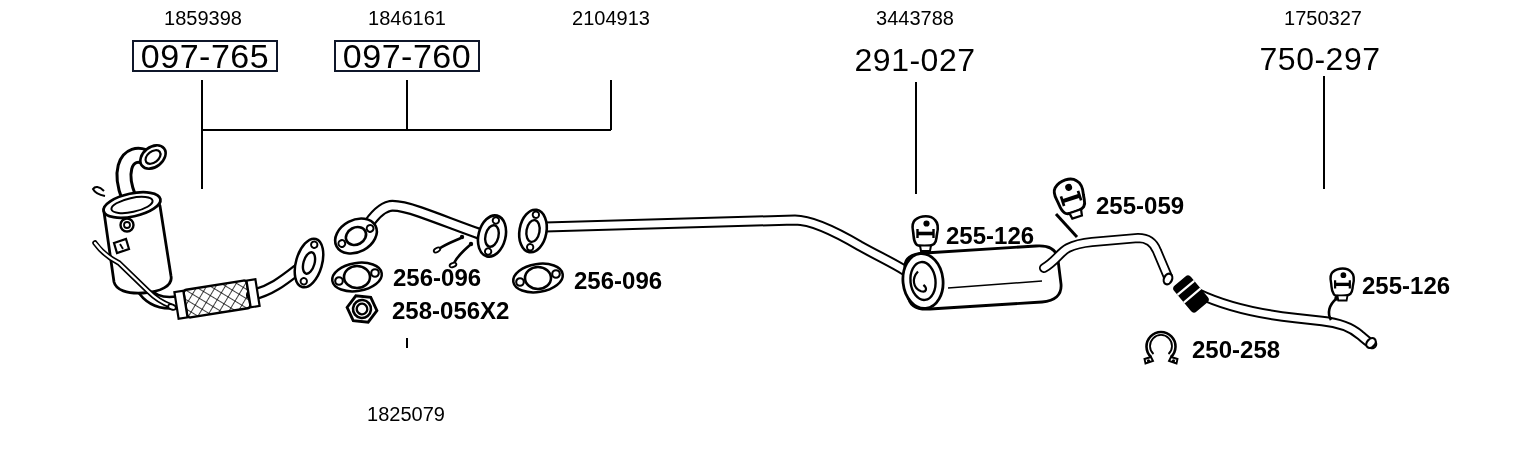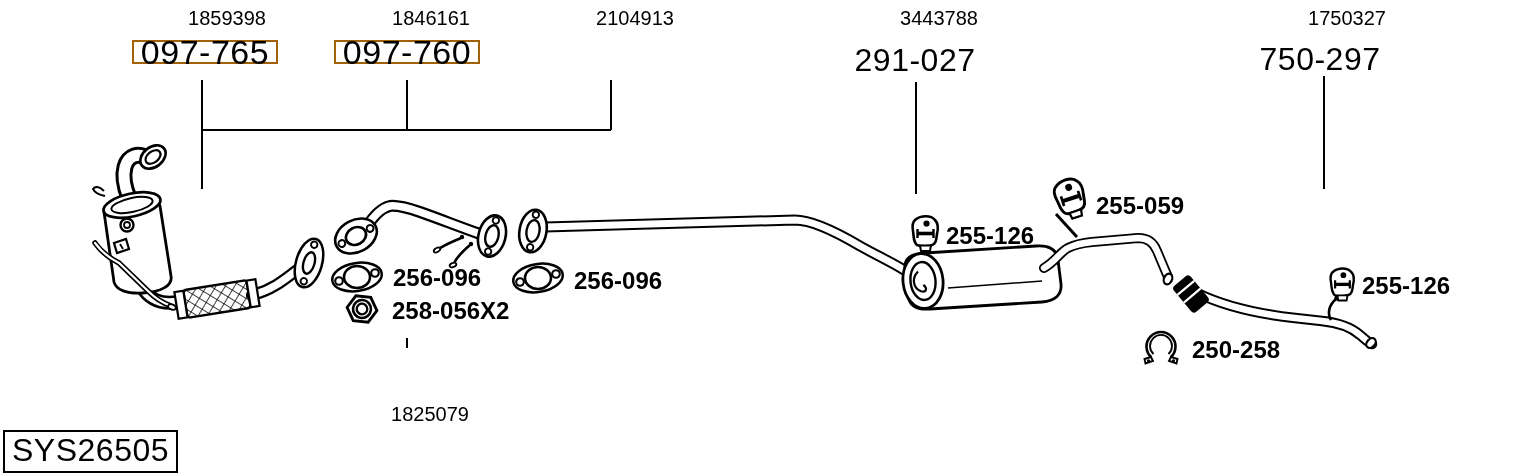--- a/index.html
+++ b/index.html
@@ -1,22 +1,22 @@
 <!DOCTYPE html>
 <html><head>
 <meta charset="utf-8">
 <style>
   html,body{margin:0;padding:0;background:#ffffff;}
   body{width:1530px;height:474px;font-family:"Liberation Sans",sans-serif;color:#000;}
   .stage{position:relative;width:1530px;height:474px;background:#fff;overflow:hidden;}
   .art{position:absolute;left:0;top:0;}
   .lbl{position:absolute;white-space:nowrap;line-height:1;}
-  .ref-sm{font-size:20px;transform:translateX(-50%);margin-left:24px;}
+  .ref-sm{font-size:20px;transform:translateX(-50%);}
   .part-big{font-size:32px;transform:translateX(-50%);letter-spacing:0.5px;}
-  .part-box{position:absolute;width:146px;height:24px;border:2px solid #a16207;box-sizing:border-box;
+  .part-box{position:absolute;width:146px;height:32px;border:2px solid #0f172a;box-sizing:border-box;
             display:flex;align-items:center;justify-content:center;background:#fff;
             font-size:34px;letter-spacing:0.5px;transform:translateX(-50%);}
   .part-sm{font-size:24px;font-weight:bold;}
   .sys-box{position:absolute;left:3px;top:430px;border:2px solid #000;background:#fff;
            font-size:32px;line-height:1.05;padding:2px 7px 3px;letter-spacing:0.5px;}
 </style>
 </head>
 <body>
 
 <div class="stage">
@@ -184,14 +184,13 @@
   <div class="lbl ref-sm" style="left:406px;top:404px">1825079</div>
 
   <div class="lbl part-sm" style="left:393px;top:266px">256-096</div>
   <div class="lbl part-sm" style="left:574px;top:269px">256-096</div>
   <div class="lbl part-sm" style="left:392px;top:299px">258-056X2</div>
   <div class="lbl part-sm" style="left:946px;top:224px">255-126</div>
   <div class="lbl part-sm" style="left:1096px;top:194px">255-059</div>
   <div class="lbl part-sm" style="left:1362px;top:274px">255-126</div>
   <div class="lbl part-sm" style="left:1192px;top:338px">250-258</div>
 
-  <div class="sys-box">SYS26505</div>
 </div>
 
 </body></html>

